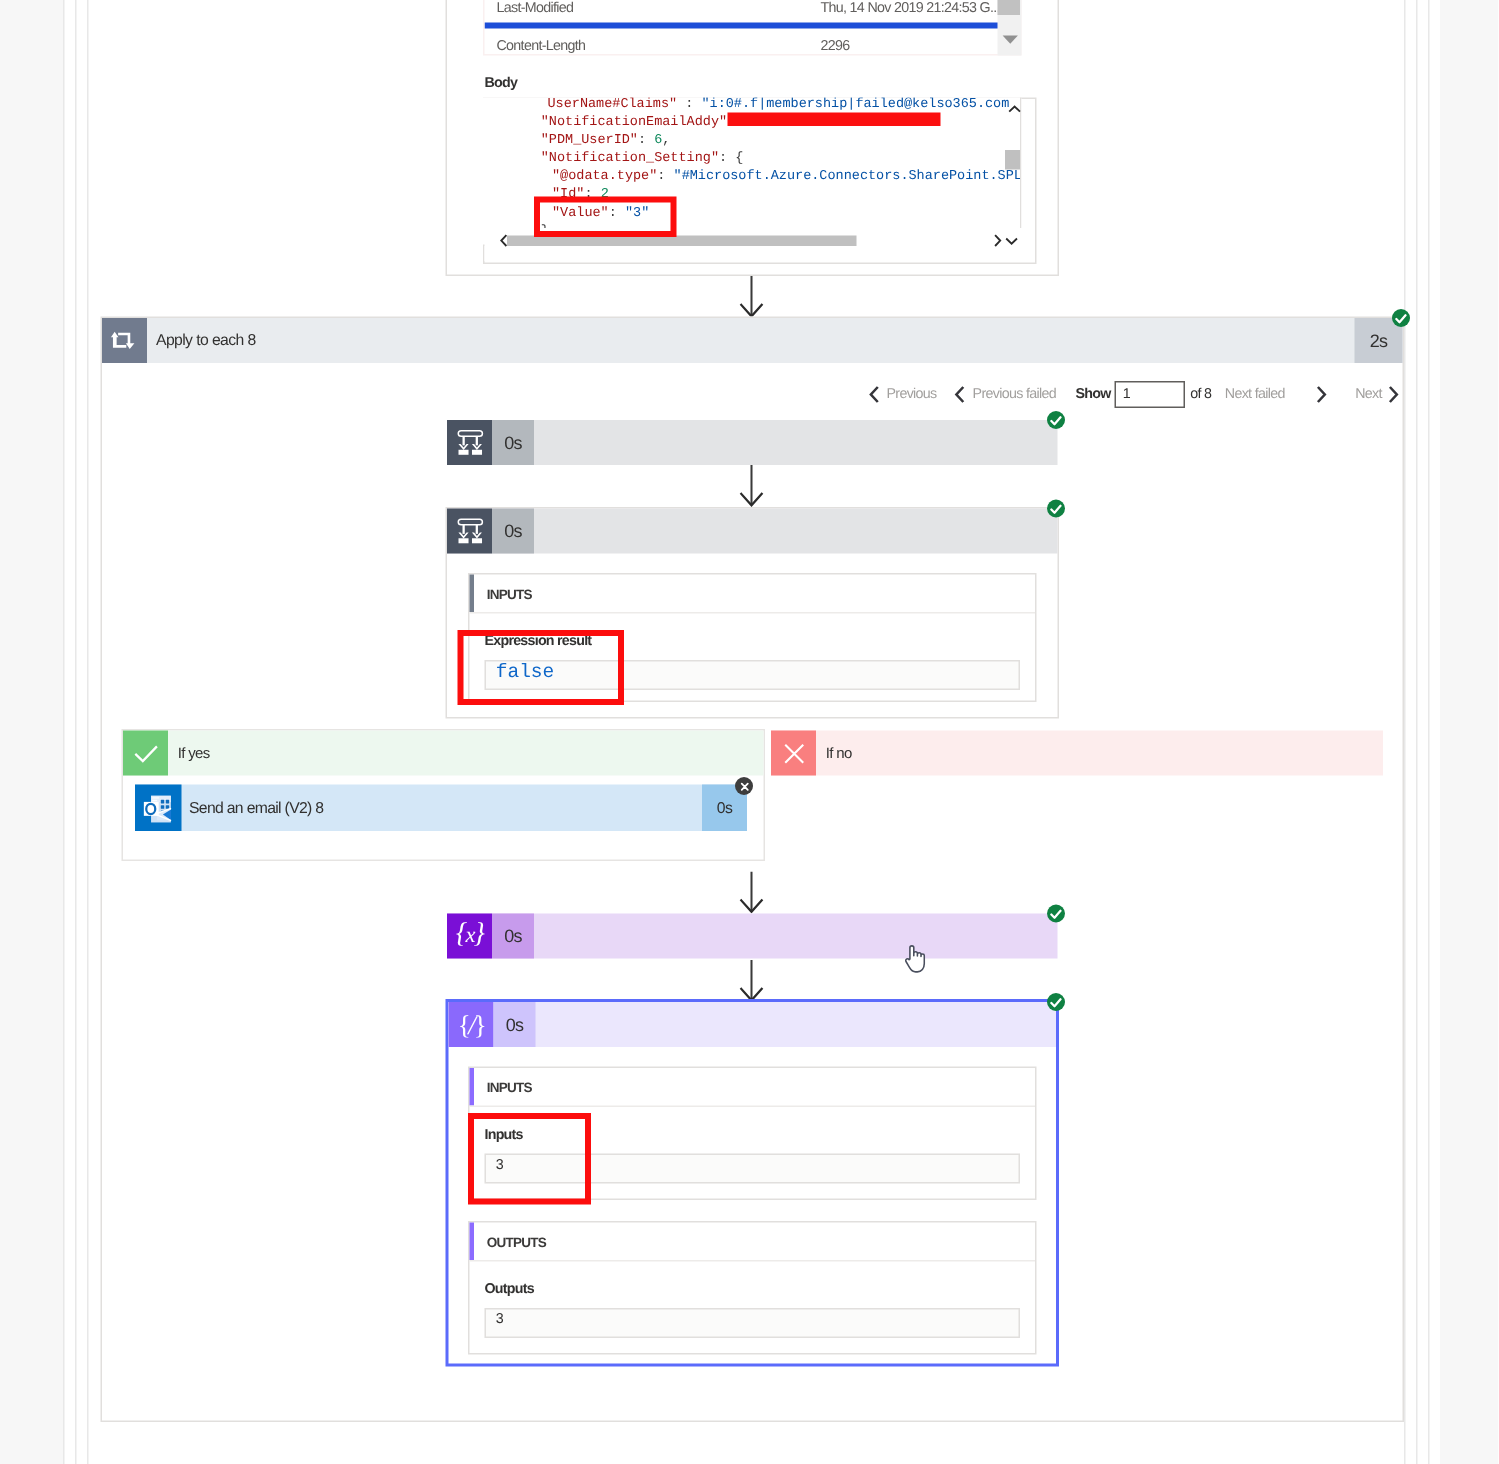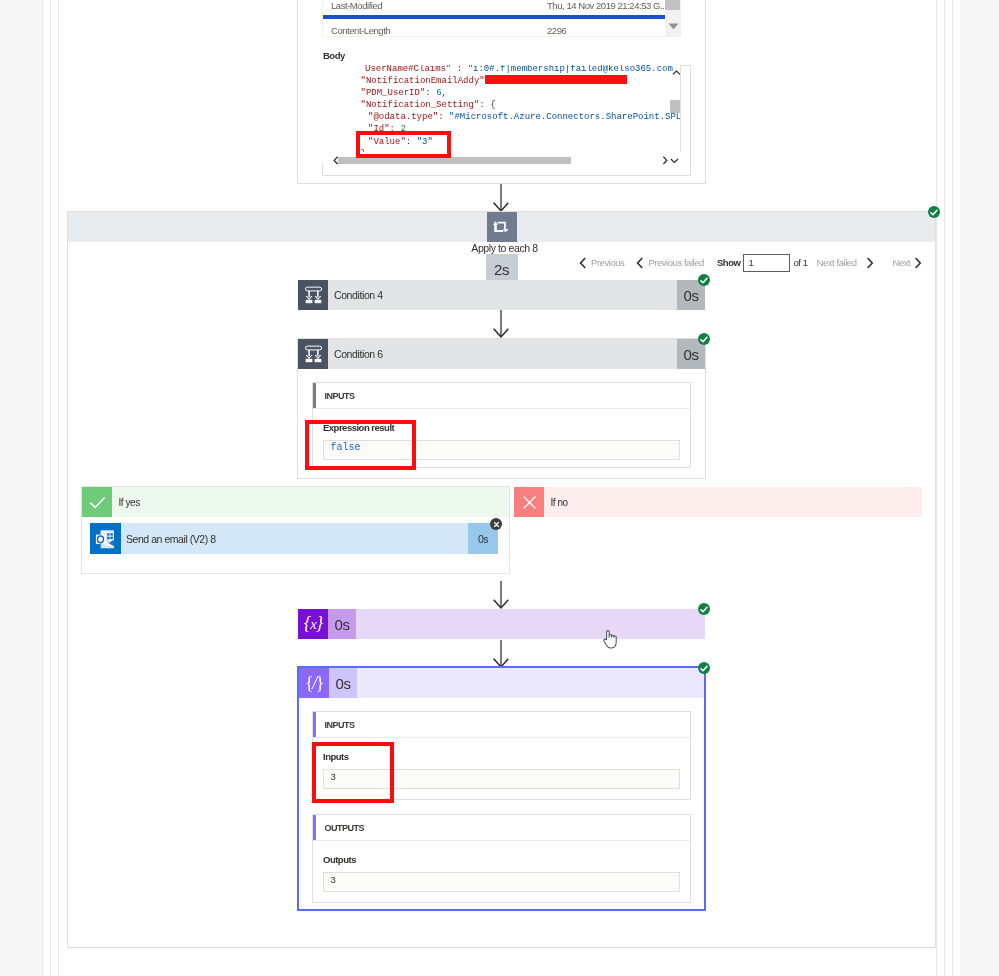--- a/index.html
+++ b/index.html
@@ -8,21 +8,21 @@
   .mono{letter-spacing:0;}
   #root{position:relative;width:999px;height:976px;background:#fff;}
 
   
   .gutter-l{position:absolute;left:0;top:0;width:42px;height:976px;background:#f7f7f7;}
   .gutter-r{position:absolute;left:960px;top:0;width:39px;height:976px;background:#f7f7f7;}
   .vline{position:absolute;top:0;width:1px;height:976px;background:#e8e8e8;}
   .card-hd{position:relative;display:flex;align-items:center;height:30px;box-sizing:border-box;}
   .card-ico{width:30px;height:30px;flex:0 0 30px;display:flex;align-items:center;justify-content:center;}
   .card-title{flex:1 1 auto;font-size:10.5px;color:#323130;padding-left:6px;letter-spacing:-0.4px;}
-  .card-dur{flex:0 0 auto;font-size:15px;color:#323130;display:flex;align-items:center;
+  .card-dur{flex:0 0 auto;font-size:12px;color:#323130;display:flex;align-items:center;
             justify-content:center;height:30px;}
   .statusdot{position:absolute;width:12px;height:12px;border-radius:50%;background:#0f8142;
              display:flex;align-items:center;justify-content:center;}
   .statusdot svg{display:block;}
 
   
   .sect{box-sizing:border-box;background:#fff;border:1px solid #e1dfdd;}
   .sect-hd{display:flex;align-items:center;height:27px;box-sizing:border-box;
            border-left:3px solid #8378de;font-size:9px;font-weight:bold;color:#3b3a39;
            padding-left:8.5px;letter-spacing:-0.5px;}
@@ -130,21 +130,21 @@
   <div class="redbox" style="left:356px;top:131px;width:95px;height:27px;"></div>
 
   <svg class="conn" style="left:491px;top:184px;" width="20" height="28" viewBox="0 0 20 28">
     <path d="M10 0 L10 26.6" stroke="#3a3a3a" stroke-width="1.35" fill="none"></path>
     <path d="M3.2 19.3 L10 26.9 L16.8 19.3" stroke="#2b2b2b" stroke-width="1.5" fill="none" stroke-linecap="square"></path>
   </svg>
 
   <div style="position:absolute;left:67px;top:211px;width:869px;height:737px;
               background:#fff;border:1px solid #e1dfdd;box-sizing:border-box;"></div>
 
-  <div class="card-hd" style="position:absolute;left:68px;top:212px;width:867px;height:30px;background:#e9ecef;flex-direction:column;">
+  <div class="card-hd" style="position:absolute;left:68px;top:212px;width:867px;height:30px;background:#e9ecef;">
     <div class="card-ico" style="background:#717b8e;">
       <svg width="22" height="22" viewBox="0 0 22 22">
         <path d="M4.45 5.2 L6.95 8.85 L5.75 8.85 L5.75 14.0 L12.2 14.0 L12.2 15.9 L3.3 15.9 L3.3 8.85 L1.95 8.85 Z" fill="#fff"></path>
         <path d="M6.75 5.75 L14.85 5.75 L14.85 12.9 L17.6 12.9 L14.5 16.6 L11.9 12.9 L13.1 12.9 L13.1 7.55 L6.75 7.55 Z" fill="#fff"></path>
       </svg>
     </div>
     <div class="card-title">Apply to each 8</div>
     <div class="card-dur" style="width:32px;background:#c8cdd4;">2s</div>
   </div>
   <div class="statusdot" style="left:928px;top:206px;">
@@ -161,22 +161,22 @@
     </span>
     <span style="color:#a19f9d;margin-right:12px;">Previous</span>
     <span style="display:inline-flex;margin-right:4px;">
       <svg width="8" height="12" viewBox="0 0 8 12">
           <path d="M6.2 1.0 L1.6 6.0 L6.2 11.0" stroke="#35353a" stroke-width="1.7" fill="none"></path>
         </svg>
     </span>
     <span style="color:#a19f9d;margin-right:13px;">Previous failed</span>
     <span style="color:#323130;font-weight:bold;margin-right:3px;">Show</span>
     <input style="width: 47px; height: 18px; box-sizing: border-box; border: 1px solid rgb(96, 94, 92); font-size: 9.5px; font-family: &quot;Liberation Sans&quot;, sans-serif; color: rgb(50, 49, 48); padding: 0px 4px; outline: none; background: rgb(255, 255, 255);" value="1">
-    <span style="color:#323130;margin:0 9px 0 3px;">of 1</span>
-    <span style="color:#a19f9d;margin-right:10px;">Next failed</span>
+    <span style="color:#323130;margin:0 9px 0 3px;">of 8</span>
+    <span style="color:#a19f9d;margin-right:21px;">Next failed</span>
     <span style="display:inline-flex;margin-right:18px;">
       <svg width="8" height="12" viewBox="0 0 8 12">
           <path d="M1.6 1.0 L6.2 6.0 L1.6 11.0" stroke="#35353a" stroke-width="1.7" fill="none"></path>
         </svg>
     </span>
     <span style="color:#a19f9d;margin-right:4px;text-align:center;">Next</span>
     <span style="display:inline-flex;">
       <svg width="8" height="12" viewBox="0 0 8 12">
           <path d="M1.6 1.0 L6.2 6.0 L1.6 11.0" stroke="#35353a" stroke-width="1.7" fill="none"></path>
         </svg>
@@ -188,21 +188,20 @@
       <svg width="23" height="23" viewBox="0 0 22 22" style="margin-left:2px;margin-top:2px;">
         <rect x="2.4" y="2.05" width="15.4" height="3.6" rx="1.8" stroke="#fff" stroke-width="0.95" fill="none"></rect>
         <rect x="5.1" y="5.5" width="1.45" height="5.9" fill="#fff"></rect>
         <rect x="13.5" y="5.5" width="1.45" height="5.9" fill="#fff"></rect>
         <path d="M2.5 10.6 L3.9 10.6 L5.8 12.8 L7.7 10.6 L9.0 10.6 L5.8 14.3 Z" fill="#fff"></path>
         <path d="M11.1 10.6 L12.5 10.6 L14.3 12.8 L16.2 10.6 L17.5 10.6 L14.3 14.3 Z" fill="#fff"></path>
         <rect x="2.55" y="14.2" width="6.4" height="3.2" fill="#fff"></rect>
         <rect x="11.15" y="14.2" width="6.4" height="3.2" fill="#fff"></rect>
       </svg>
     </div>
-    <div class="card-title">Condition 4</div>
     <div class="card-dur" style="width:28px;background:#b3b8bd;">0s</div>
   </div>
   <div class="statusdot" style="left:698px;top:274px;">
     <svg width="8" height="7" viewBox="0 0 8 7" style="margin-top:1px;">
         <path d="M0.9 3.7 L3.0 5.8 L7.0 1.2" stroke="#fff" stroke-width="1.5" fill="none" stroke-linecap="round" stroke-linejoin="round"></path>
       </svg>
   </div>
 
   <svg class="conn" style="left:491px;top:310px;" width="20" height="28" viewBox="0 0 20 28">
     <path d="M10 0 L10 26.6" stroke="#3a3a3a" stroke-width="1.35" fill="none"></path>
@@ -216,35 +215,34 @@
       <svg width="23" height="23" viewBox="0 0 22 22" style="margin-left:2px;margin-top:2px;">
         <rect x="2.4" y="2.05" width="15.4" height="3.6" rx="1.8" stroke="#fff" stroke-width="0.95" fill="none"></rect>
         <rect x="5.1" y="5.5" width="1.45" height="5.9" fill="#fff"></rect>
         <rect x="13.5" y="5.5" width="1.45" height="5.9" fill="#fff"></rect>
         <path d="M2.5 10.6 L3.9 10.6 L5.8 12.8 L7.7 10.6 L9.0 10.6 L5.8 14.3 Z" fill="#fff"></path>
         <path d="M11.1 10.6 L12.5 10.6 L14.3 12.8 L16.2 10.6 L17.5 10.6 L14.3 14.3 Z" fill="#fff"></path>
         <rect x="2.55" y="14.2" width="6.4" height="3.2" fill="#fff"></rect>
         <rect x="11.15" y="14.2" width="6.4" height="3.2" fill="#fff"></rect>
       </svg>
     </div>
-    <div class="card-title">Condition 6</div>
     <div class="card-dur" style="width:28px;background:#b3b8bd;">0s</div>
   </div>
   <div class="statusdot" style="left:698px;top:333px;">
     <svg width="8" height="7" viewBox="0 0 8 7" style="margin-top:1px;">
         <path d="M0.9 3.7 L3.0 5.8 L7.0 1.2" stroke="#fff" stroke-width="1.5" fill="none" stroke-linecap="round" stroke-linejoin="round"></path>
       </svg>
   </div>
 
   <div class="sect" style="position:absolute;left:312px;top:382px;width:379px;height:86px;">
     <div class="sect-hd" style="border-left-color:#747e8c;height:25px;">INPUTS</div>
     <div style="position:absolute;left:0;top:25px;width:100%;border-top:1px solid #edebe9;"></div>
     <div class="field-lbl" style="position:absolute;left:10px;top:38.5px;">Expression result</div>
     <div class="field-box" style="position:absolute;left:9.5px;top:56.5px;width:357px;height:20px;color:#0f67c9;
-                font-family:'Liberation Mono',monospace;font-size:10px;letter-spacing:0;">false</div>
+                font-family:'Liberation Mono',monospace;font-size:13px;letter-spacing:0;">false</div>
   </div>
   <div class="redbox" style="left:305px;top:420px;width:111px;height:50px;"></div>
 
   <div style="position:absolute;left:81px;top:486px;width:429px;height:88px;background:#fff;
               border:1px solid #e6e4e2;box-sizing:border-box;"></div>
   <div style="position:absolute;left:82px;top:487px;width:427px;height:30px;background:#edf8ef;display:flex;align-items:center;">
     <div style="width:30px;height:30px;background:#6ecb77;display:flex;align-items:center;justify-content:center;">
       <svg width="17" height="13" viewBox="0 0 17 13">
           <path d="M1.2 6.6 L6.2 11.4 L15.6 1.6" stroke="#fff" stroke-width="1.5" fill="none"></path>
         </svg>

